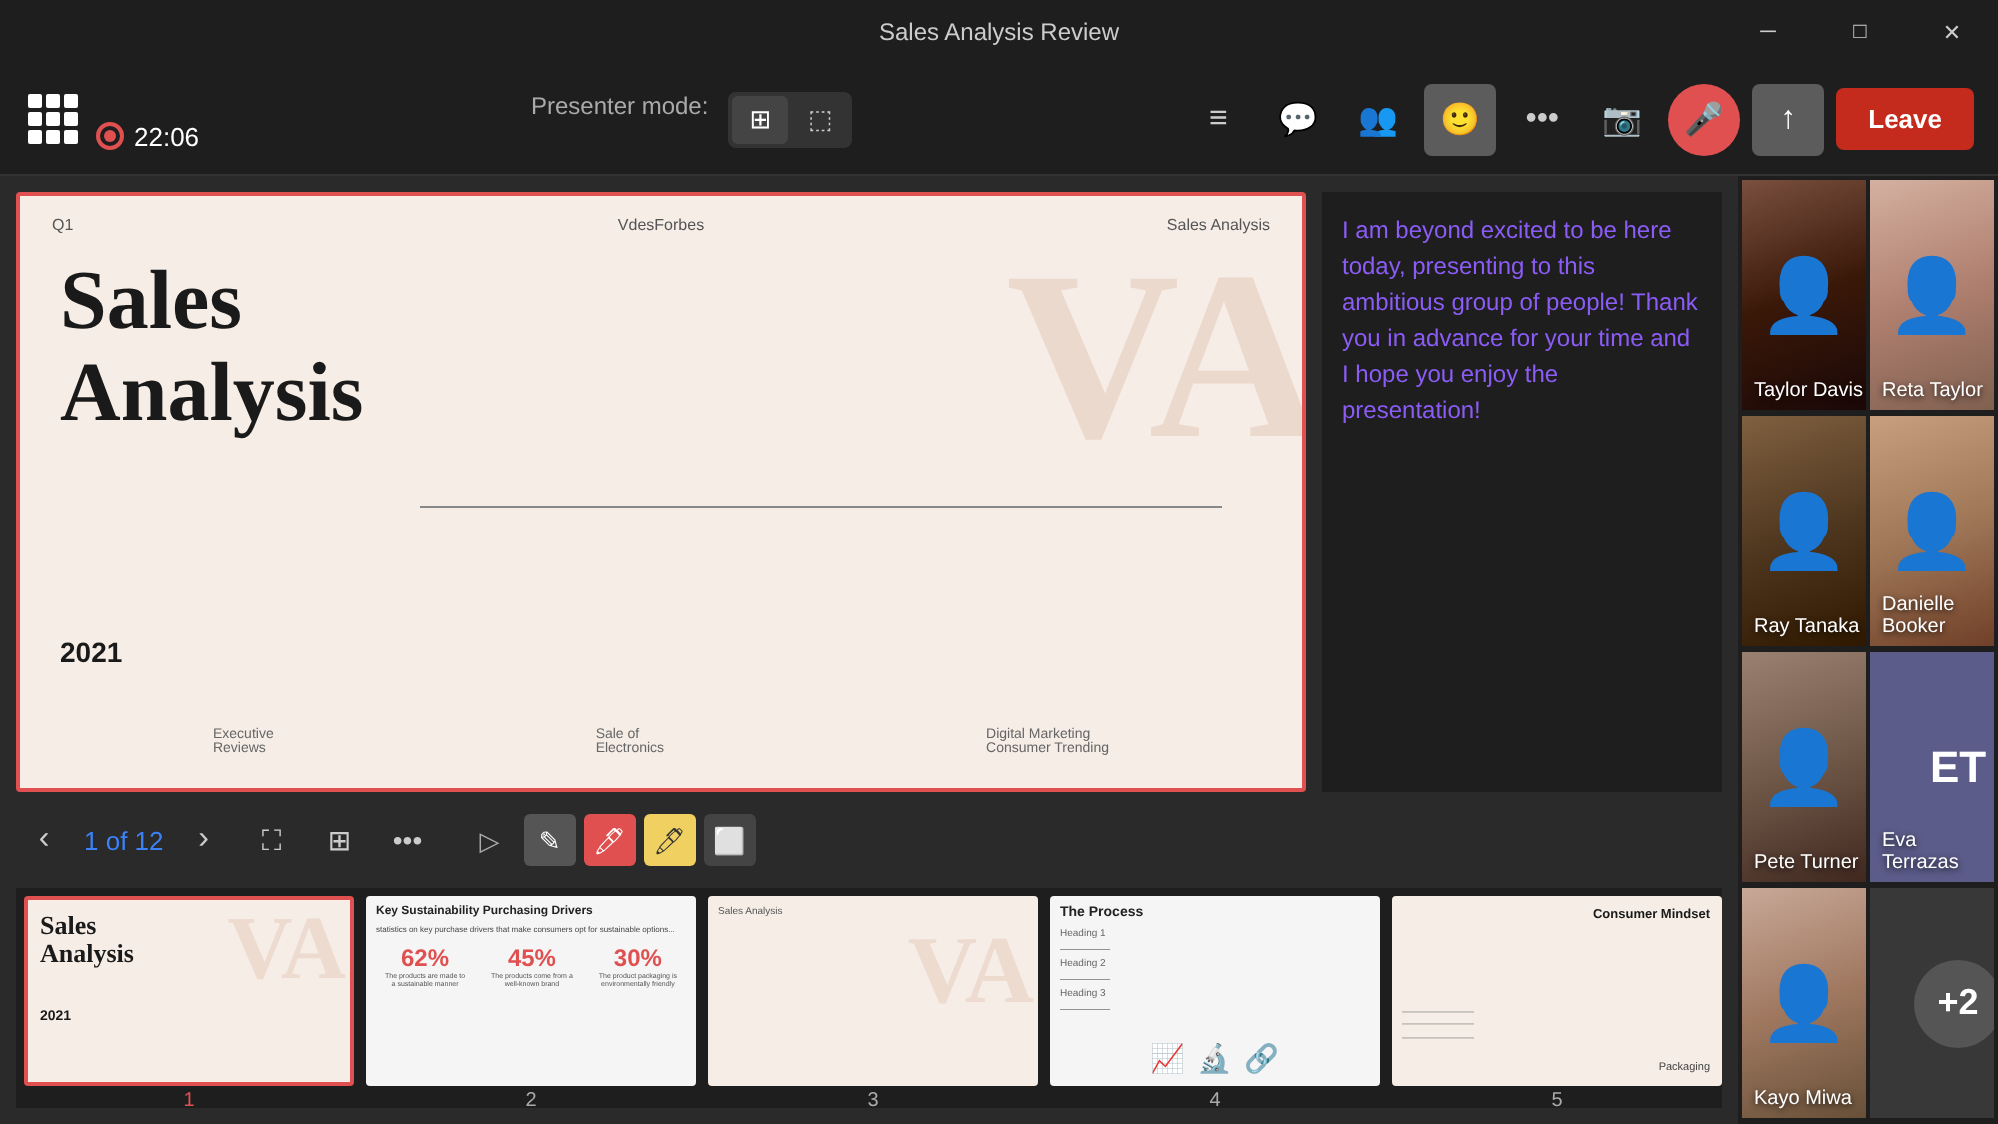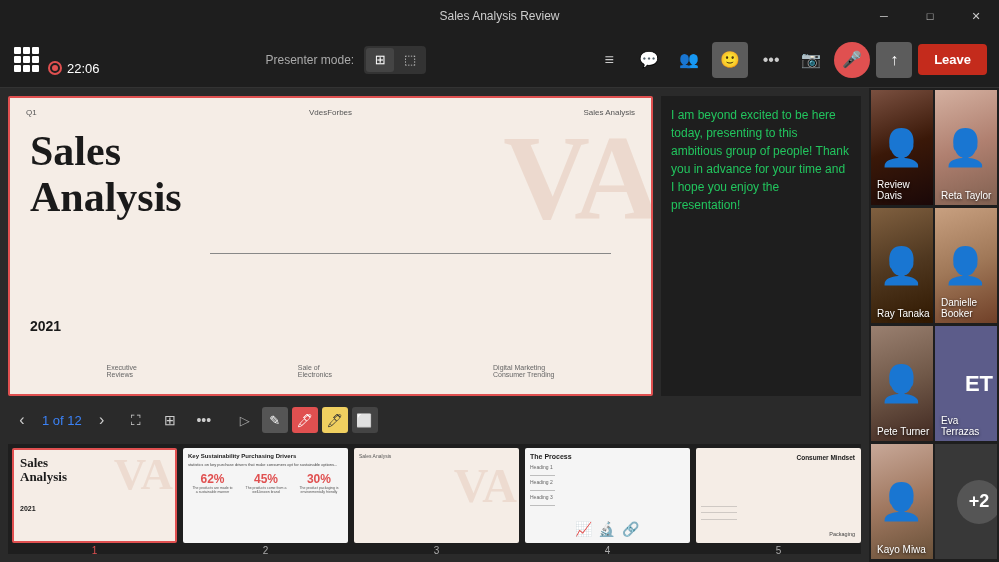--- a/index.html
+++ b/index.html
@@ -54,21 +54,20 @@
     }
     .toolbar-left {
       display: flex;
       align-items: center;
       gap: 8px;
       flex: 0 0 auto;
     }
     .toolbar-center {
       flex: 1;
       display: flex;
-      align-items: center;
       justify-content: center;
       gap: 10px;
     }
     .toolbar-right {
       display: flex;
       align-items: center;
       gap: 6px;
       flex: 0 0 auto;
     }
 
@@ -322,21 +321,21 @@
       justify-content: space-around;
       font-size: 7px;
       color: #666;
     }
 
     .notes-panel {
       width: 200px;
       background: #1e1e1e;
       padding: 10px;
       font-size: 12px;
-      color: #22c55e;
+      color: #8b5cf6;
       line-height: 1.5;
     }
 
     
     .slide-controls {
       height: 36px;
       display: flex;
       align-items: center;
       gap: 6px;
     }
@@ -827,21 +826,21 @@
       </div>
 
     </div>
 
   </div>
 
   <div class="participants-panel">
 
     <div class="participant-tile">
       <div style="width:100%;height:115px;background:linear-gradient(160deg,#7a5040 0%,#3a1808 50%,#1a0808 100%);display:flex;align-items:center;justify-content:center;font-size:36px;">👤</div>
-      <div class="participant-name">Review Davis</div>
+      <div class="participant-name">Taylor Davis</div>
     </div>
 
     <div class="participant-tile">
       <div style="width:100%;height:115px;background:linear-gradient(160deg,#d4b0a0 0%,#b08070 50%,#806050 100%);display:flex;align-items:center;justify-content:center;font-size:36px;">👤</div>
       <div class="participant-name">Reta Taylor</div>
     </div>
 
     <div class="participant-tile">
       <div style="width:100%;height:115px;background:linear-gradient(160deg,#806040 0%,#503820 50%,#301800 100%);display:flex;align-items:center;justify-content:center;font-size:36px;">👤</div>
       <div class="participant-name">Ray Tanaka</div>

